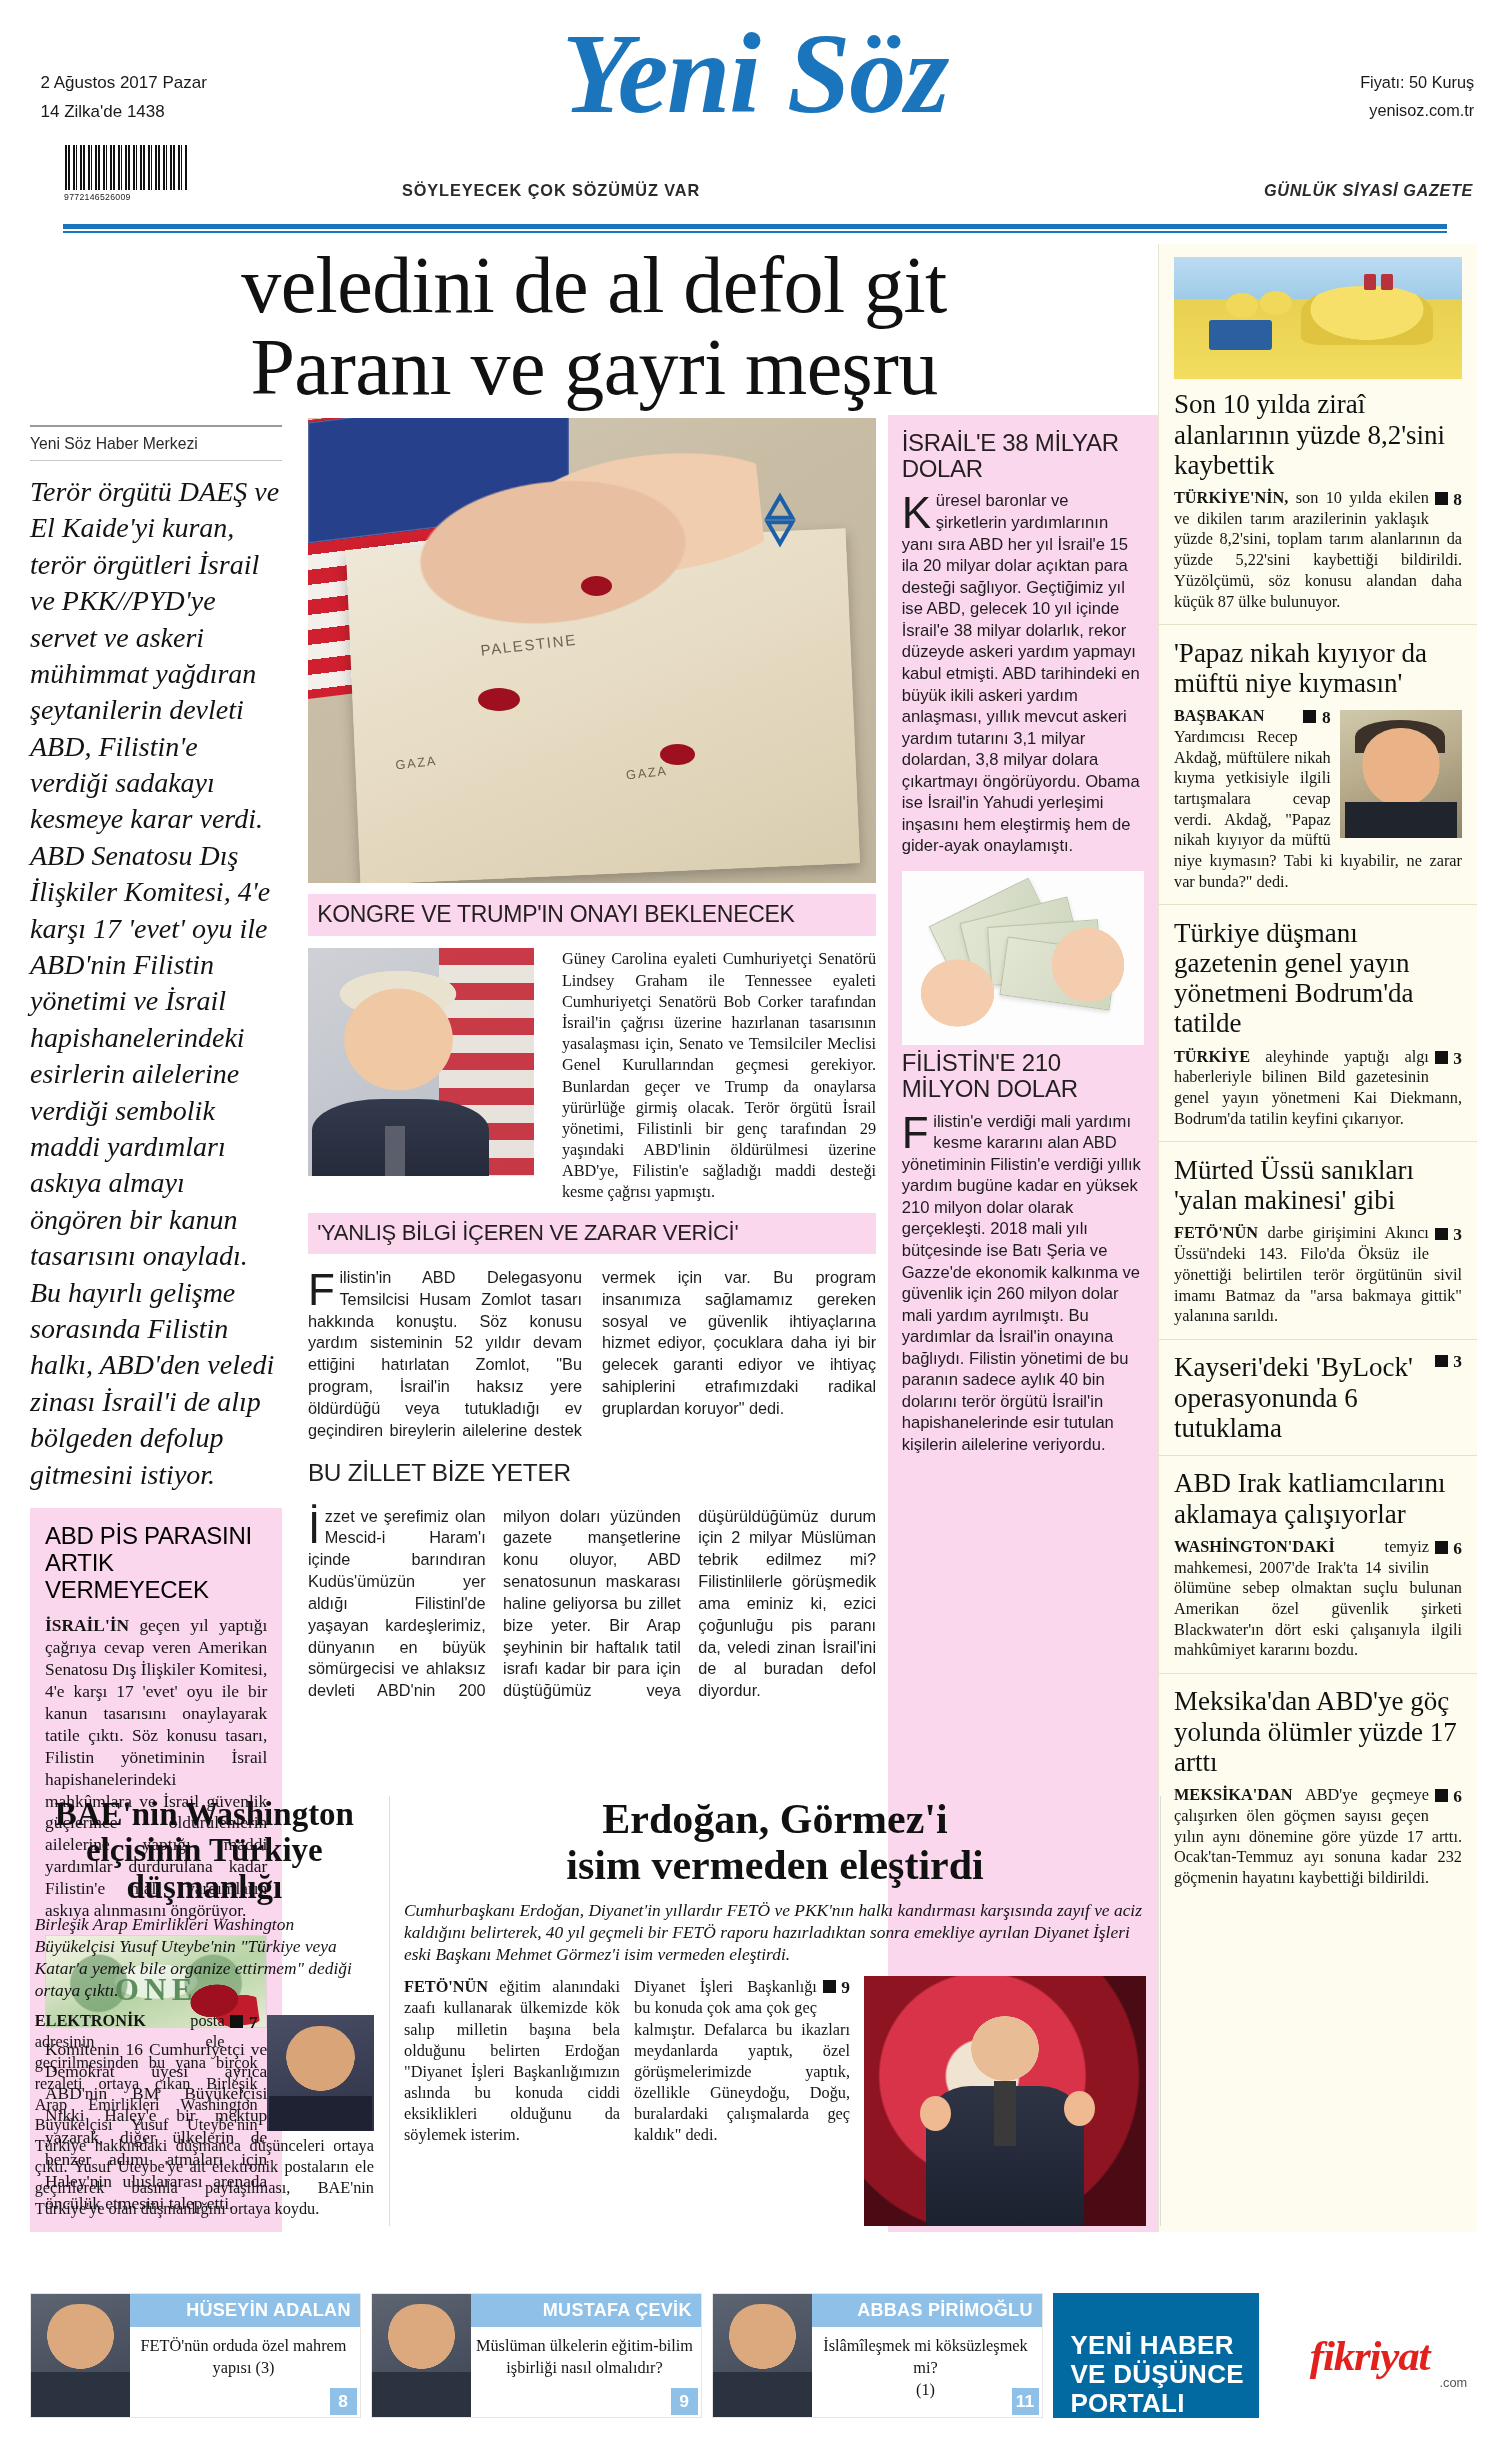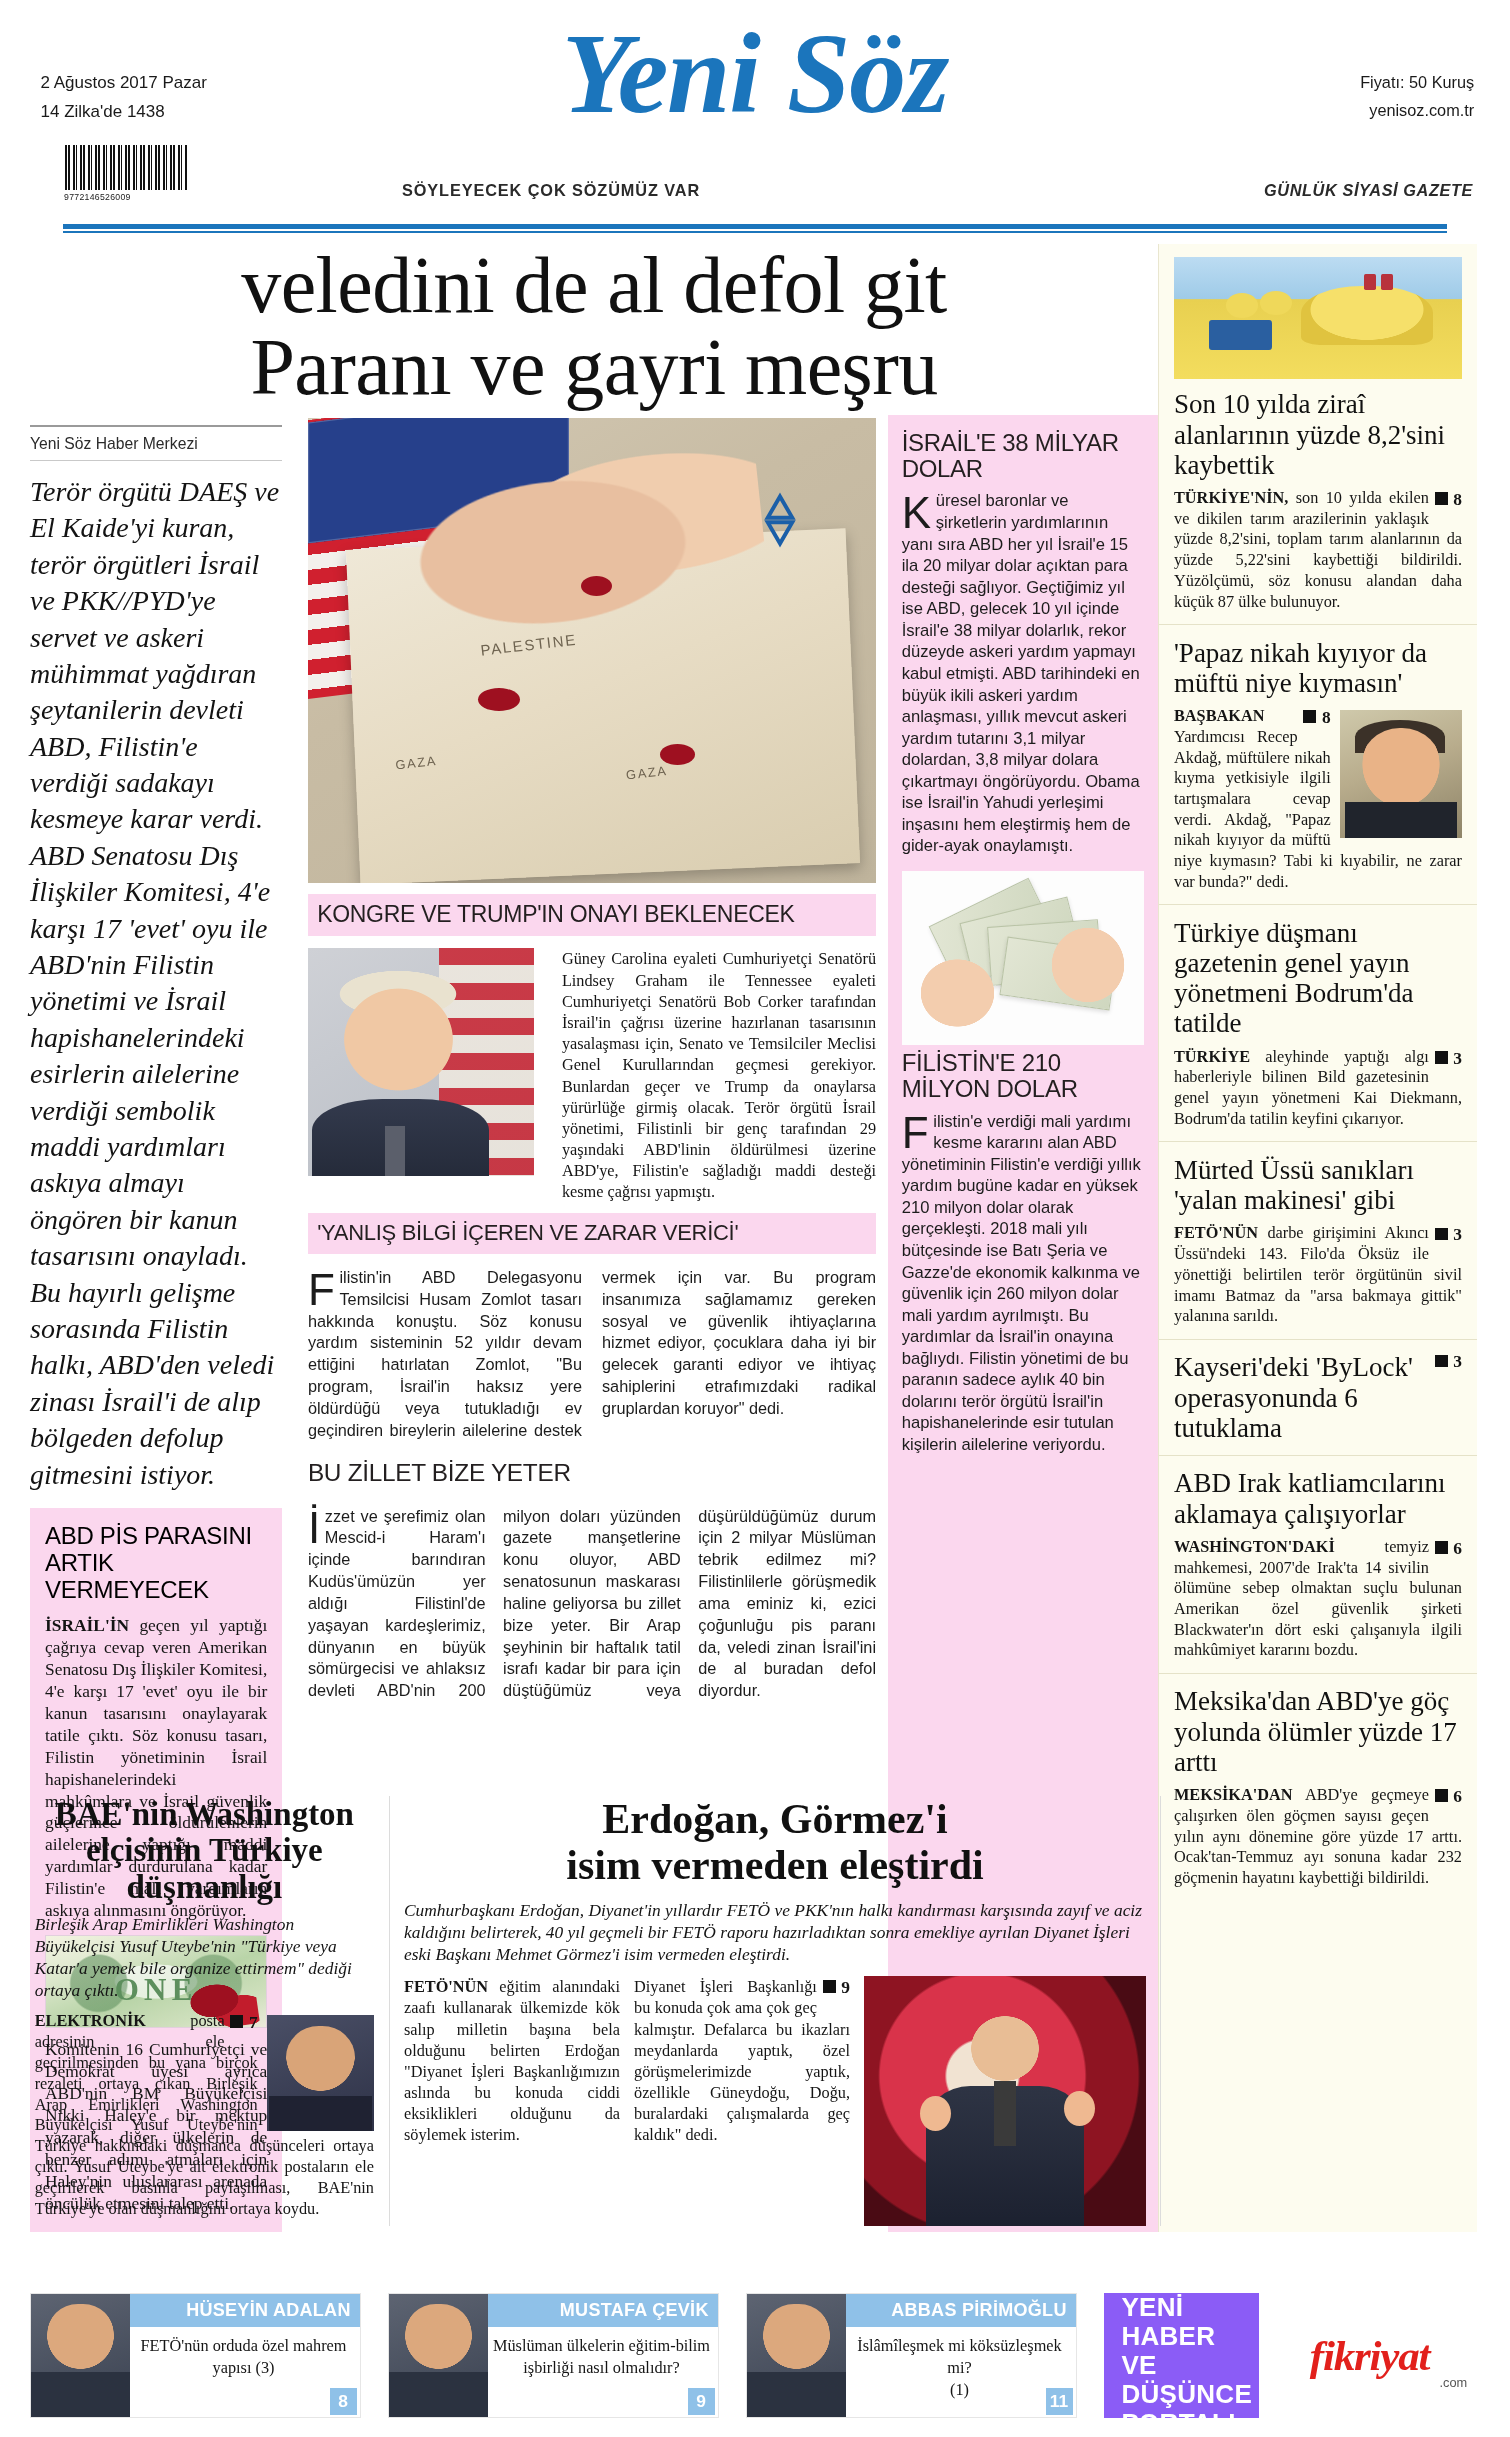--- a/index.html
+++ b/index.html
@@ -185,36 +185,36 @@
     background: radial-gradient(ellipse at 50% 50%, #e8bd95 0 70%, transparent 71%); }
   .erd-photo .mic { position:absolute; left:46%; top:42%; width:8%; height:26%; background:#3a3a3a; }
   .erd-photo .hand1 { position:absolute; left:20%; top:48%; width:11%; height:14%; border-radius:50%;
     background:#efb991; }
   .erd-photo .hand2 { position:absolute; right:18%; top:46%; width:11%; height:14%; border-radius:50%;
     background:#efb991; }
 
   .lowC { width: 319px; padding: 0 0 0 0; }
 
   
-  .strip { position: absolute; left: 30px; top: 2293px; width: 1450px; display: flex; gap: 27px; }
+  .strip { position: absolute; left: 30px; top: 2293px; width: 1450px; display: flex; gap: 10px; }
   .author { width: 331px; height: 125px; position: relative; background: #ffffff; border: 0.6px solid #e6e6e6; overflow: hidden; }
   .author .ph { position:absolute; left:0; top:0; width: 99px; height: 125px; overflow:hidden;
     background: linear-gradient(160deg,#5d6472 0%,#3a4150 100%); }
   .author .ph .hd { position:absolute; left:16%; top:8%; width:68%; height:52%; border-radius:46%;
     background: radial-gradient(ellipse at 50% 48%, #dca87d 0 70%, transparent 71%); }
   .author .ph .bd { position:absolute; left:0; bottom:0; width:100%; height:38%; background:#2b3240; }
   .author .nm { position:absolute; left:99px; right:0; top:0; height: 33px; background: #8FC1E8;
     color: #ffffff; font-family: "Liberation Sans", sans-serif; font-weight: bold; font-size: 18px;
     letter-spacing: 0.3px; display:flex; align-items:center; justify-content:flex-end; padding-right: 9.3px; }
   .author .tx { position:absolute; left:103px; right: 7px; top: 41px; font-family: "Liberation Serif", serif;
     font-size: 16.3px; line-height: 1.34; text-align: center; color: #151515; }
   .author .num { position:absolute; right: 3.5px; bottom: 2.3px; width: 27px; height: 27px; background:#8FC1E8;
     color:#fff; font-family:"Liberation Sans",sans-serif; font-weight:bold; font-size:17.4px;
     display:flex; align-items:center; justify-content:center; }
-  .promo { flex: 1; height: 125px; background: #8b5cf6; display: flex; align-items: flex-start; }
+  .promo { flex: 1; height: 125px; background: #0369a1; display: flex; align-items: flex-end; }
   .promo .lines { flex: 1; color: #fff; font-family: "Liberation Sans", sans-serif; font-weight: bold;
     font-size: 26px; line-height: 1.12; padding-left: 17.4px; letter-spacing: 0.3px; }
   .promo .brand { width: 221px; height: 125px; background: #fff; display:flex; align-items:center;
     justify-content:center; position:relative; }
   .promo .brand .w { font-family: "Liberation Serif", serif; font-style: italic; font-weight: bold;
     font-size: 43px; color: #E2201C; letter-spacing: -1.2px; }
   .promo .brand .dc { font-family: "Liberation Sans", sans-serif; font-size: 12.8px; color:#555;
     position:absolute; right: 12.8px; bottom: 28px; }
 </style>
 </head>

